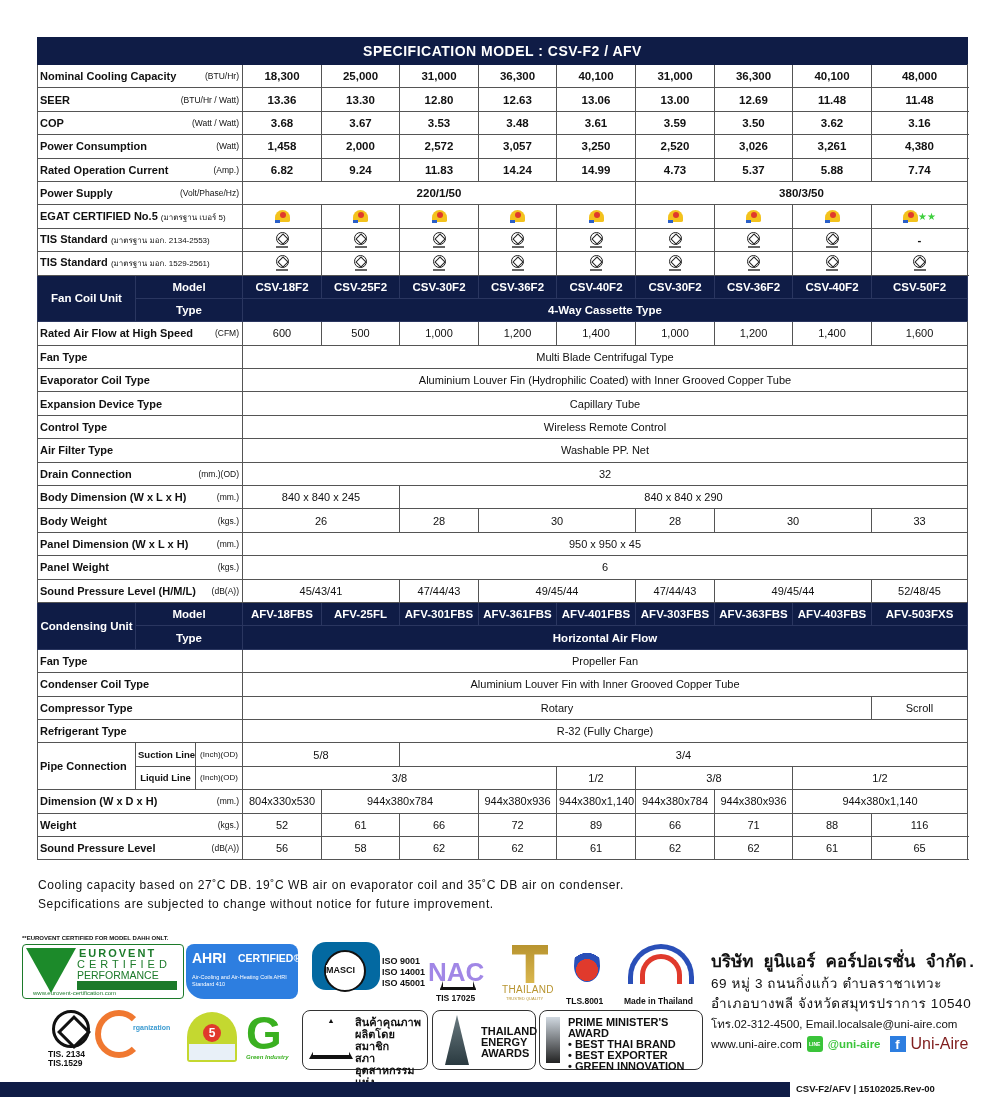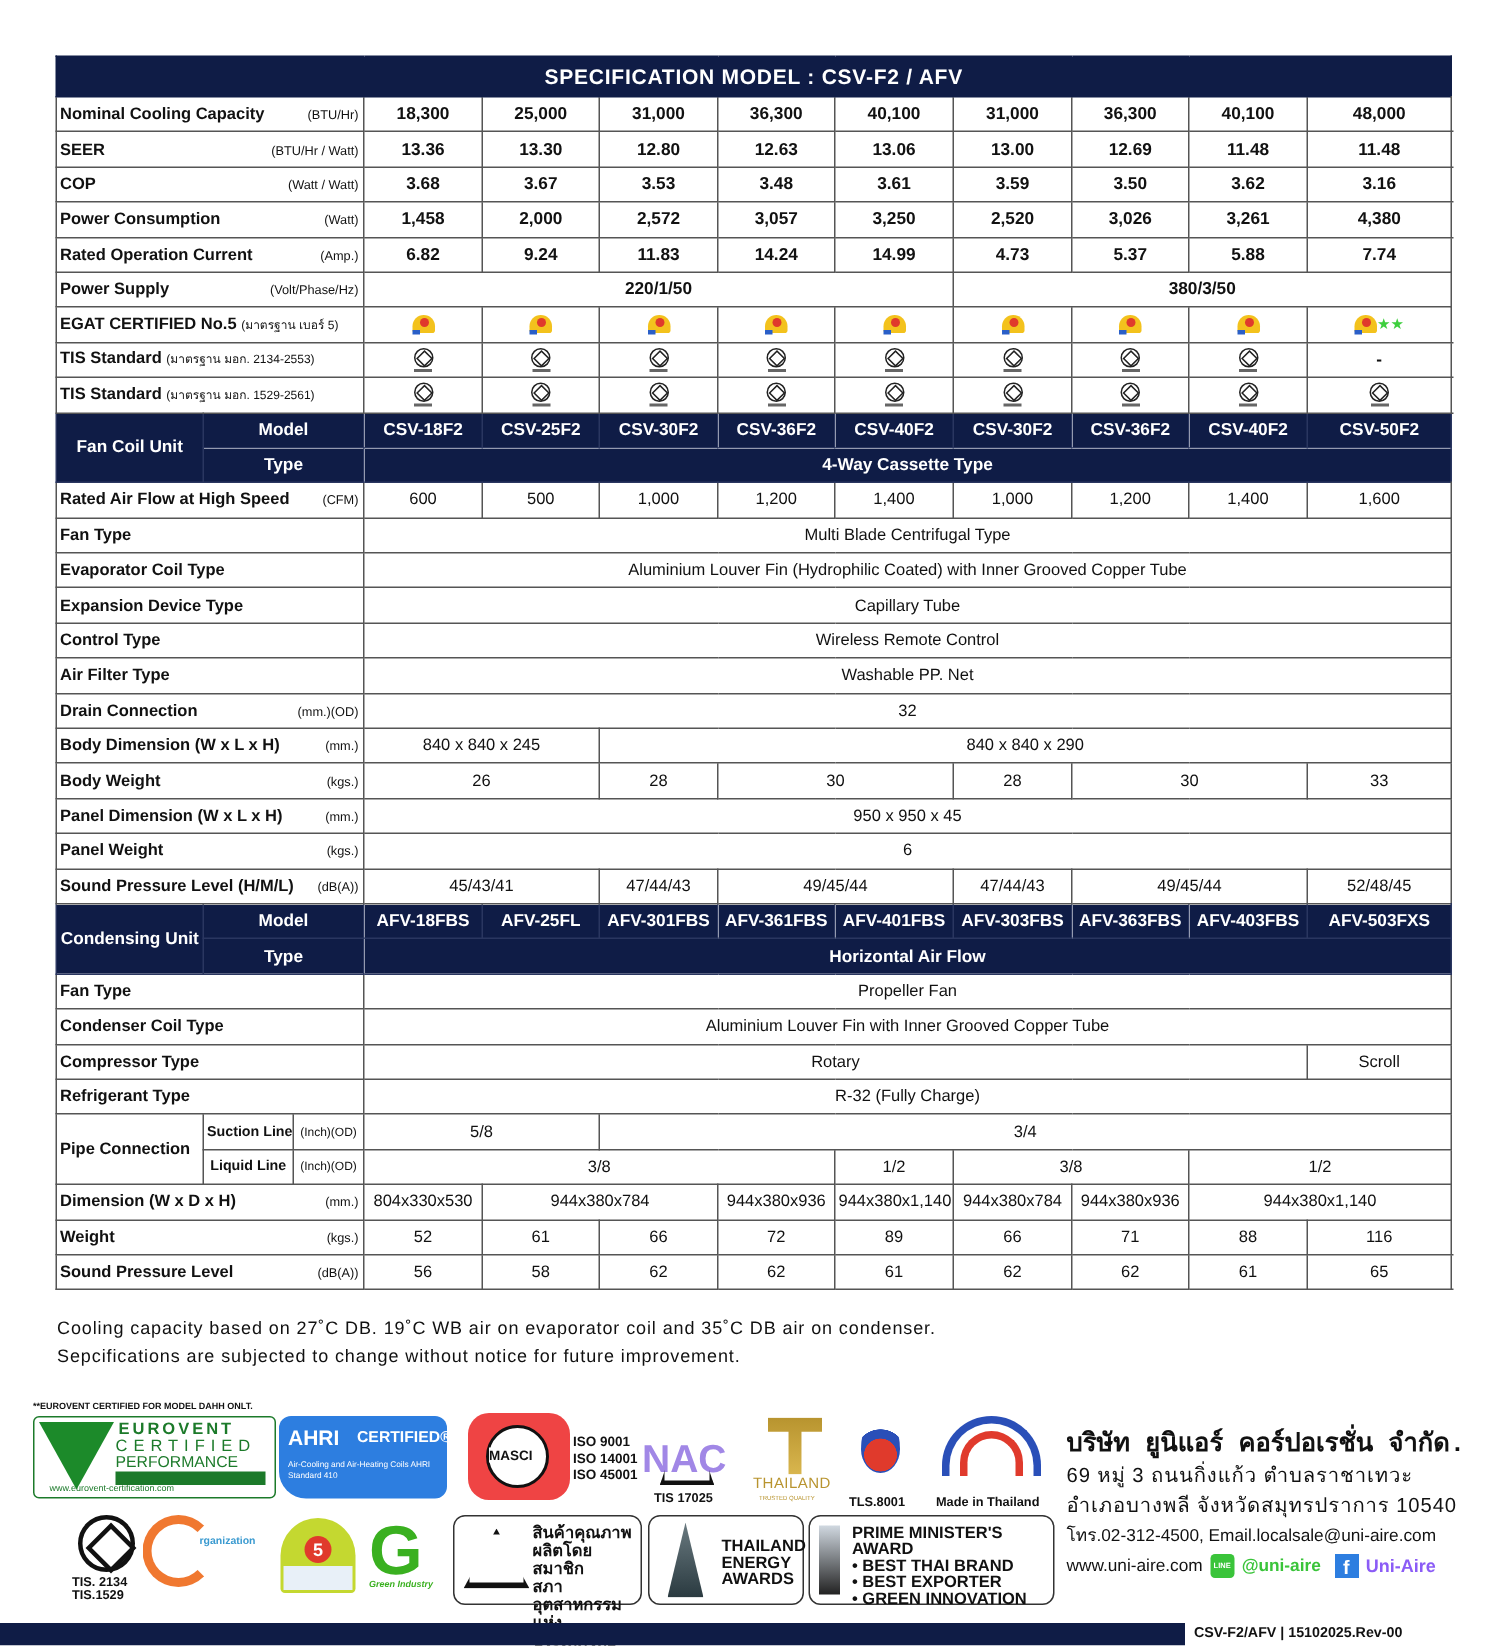--- a/index.html
+++ b/index.html
@@ -34,21 +34,21 @@
   .eurovent .tri { position: absolute; left: 3px; top: 3px; width: 50px; height: 45px; background: #1c8a2a; clip-path: polygon(0 0, 100% 0, 50% 100%); }
   .eurovent .t1 { position: absolute; left: 56px; top: 2px; font-size: 11px; font-weight: bold; color: #1c7a2a; letter-spacing: 2px; }
   .eurovent .t2 { position: absolute; left: 54px; top: 13px; font-size: 11px; color: #1c7a2a; letter-spacing: 4px; }
   .eurovent .t3 { position: absolute; left: 54px; top: 24px; font-size: 10.5px; color: #1c7a2a; }
   .eurovent .t4 { position: absolute; left: 54px; top: 36px; width: 100px; height: 9px; background: #1c7a2a; }
   .eurovent .t5 { position: absolute; left: 10px; top: 45px; font-size: 6px; color: #1c7a2a; }
   .ahri { left: 186px; top: 944px; width: 112px; height: 55px; background: #2d7ee0; border-radius: 8px 8px 8px 18px; color: #fff; }
   .ahri .a1 { position: absolute; left: 6px; top: 6px; font-size: 14px; font-weight: bold; }
   .ahri .a2 { position: absolute; left: 52px; top: 8px; font-size: 10.5px; font-weight: bold; }
   .ahri .a3 { position: absolute; left: 6px; top: 30px; font-size: 5.5px; line-height: 7px; }
-  .masci { left: 312px; top: 942px; width: 68px; height: 58px; background: #ef4444; border-radius: 14px; }
+  .masci { left: 312px; top: 942px; width: 68px; height: 48px; background: #0369a1; border-radius: 14px; }
   .masci .globe { position: absolute; left: 12px; top: 8px; width: 42px; height: 42px; border-radius: 50%; background: #fff; border: 2px solid #111; }
   .masci .mtxt { position: absolute; left: 14px; top: 23px; font-size: 9px; font-weight: bold; color: #111; background: #fff; }
   .iso { left: 382px; top: 956px; font-size: 9px; font-weight: bold; line-height: 11px; }
   .tis17025 { left: 428px; top: 935px; width: 70px; height: 70px; }
   .tis17025 .roof { position: absolute; left: 12px; top: 0; width: 36px; height: 55px; border: 3px solid #111; border-top: none; clip-path: polygon(50% 0, 100% 100%, 0 100%); background: transparent; }
   .tis17025 .nac { position: absolute; left: 0; top: 22px; font-size: 26px; font-weight: bold; color: #8a6ae0; opacity: 0.8; }
   .tis17025 .cap { position: absolute; left: 8px; top: 58px; font-size: 8.5px; font-weight: bold; }
   .thaitq { left: 502px; top: 945px; width: 56px; height: 60px; }
   .thaitq .t { position: absolute; left: 10px; top: 0; width: 36px; height: 38px; background: linear-gradient(#b8942f, #d9b64e); clip-path: polygon(0 0, 100% 0, 100% 25%, 62% 25%, 62% 100%, 38% 100%, 38% 25%, 0 25%); }
   .thaitq .cap { position: absolute; left: 0; top: 39px; font-size: 10px; color: #b8942f; letter-spacing: 0.3px; }
@@ -61,21 +61,21 @@
   .mit .m2 { position: absolute; left: 18px; top: 12px; width: 42px; height: 30px; border: 5px solid #e03a2c; border-bottom: none; border-radius: 30px 30px 0 0; }
   .mit .cap { position: absolute; left: 2px; top: 54px; font-size: 8.5px; font-weight: bold; white-space: nowrap; }
   .company { left: 711px; top: 947px; }
   .company .name { font-size: 17px; font-weight: bold; font-family: Liberation Mono, monospace; }
   .company .addr { font-size: 13.5px; line-height: 20px; letter-spacing: 0.6px; }
   .company .phone { font-size: 11.5px; line-height: 20px; }
   .company .web { font-size: 11.5px; line-height: 20px; display: flex; align-items: center; gap: 5px; }
   .line-ic { display: inline-block; width: 16px; height: 16px; background: #3ac43a; border-radius: 3px; color: #fff; font-size: 5px; font-weight: bold; text-align: center; line-height: 16px; }
   .line-txt { color: #3ac43a; font-weight: bold; }
   .fb-ic { display: inline-block; width: 16px; height: 16px; background: #2d7ee0; color: #fff; font-weight: bold; font-size: 13px; text-align: center; line-height: 17px; margin-left: 4px; }
-  .fb-txt { color: #8b5cf6; font-weight: bold; font-size: 12px; }
+  .fb-txt { color: #7f1d1d; font-weight: normal; font-size: 16px; }
   .tis2134 { left: 48px; top: 1010px; width: 45px; height: 65px; }
   .tis2134 .c { position: absolute; left: 4px; top: 0; width: 38px; height: 38px; border: 3px solid #111; border-radius: 50%; }
   .tis2134 .c::before { content: ""; position: absolute; left: 7px; top: 7px; width: 18px; height: 18px; border: 3px solid #111; transform: rotate(45deg); }
   .tis2134 .cap { position: absolute; left: 0; top: 40px; font-size: 8.5px; font-weight: bold; line-height: 9px; }
   .co2 { left: 95px; top: 1010px; width: 80px; height: 50px; }
   .co2 .ring { position: absolute; left: 0; top: 0; width: 48px; height: 48px; border: 6px solid #f07830; border-right-color: transparent; border-radius: 50%; }
   .co2 .org { position: absolute; left: 38px; top: 14px; font-size: 7px; color: #3a9ad0; font-weight: bold; }
   .label5 { left: 187px; top: 1012px; width: 50px; height: 50px; border-radius: 25px 25px 3px 3px; background: #c4d830; }
   .label5 .five { position: absolute; left: 16px; top: 12px; width: 18px; height: 18px; border-radius: 9px; background: #e03a2c; color: #fff; font-weight: bold; font-size: 12px; text-align: center; line-height: 18px; }
   .label5 .bot { position: absolute; left: 2px; top: 32px; width: 46px; height: 16px; background: #e8f0f8; }

